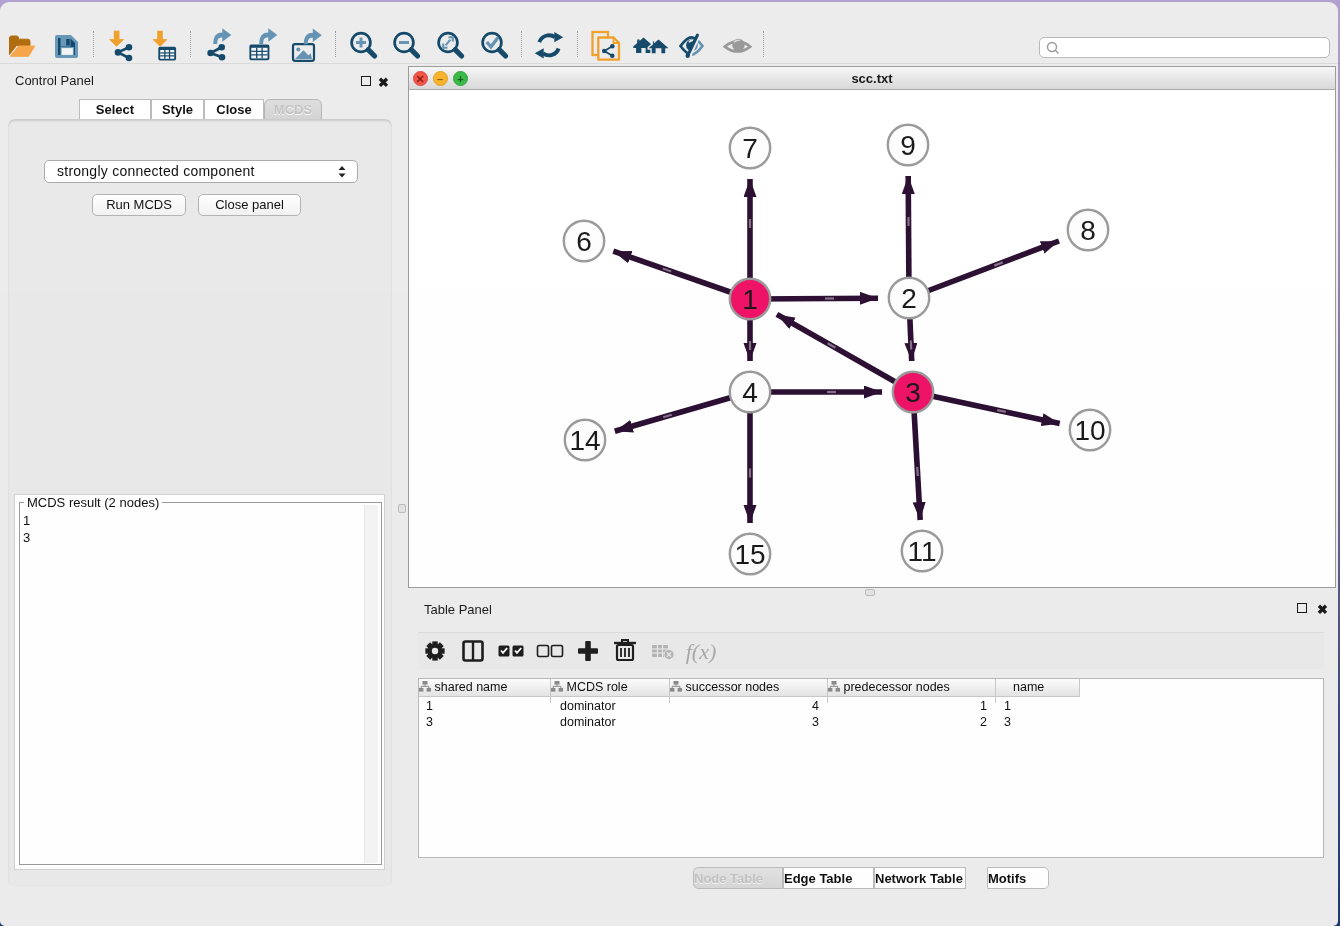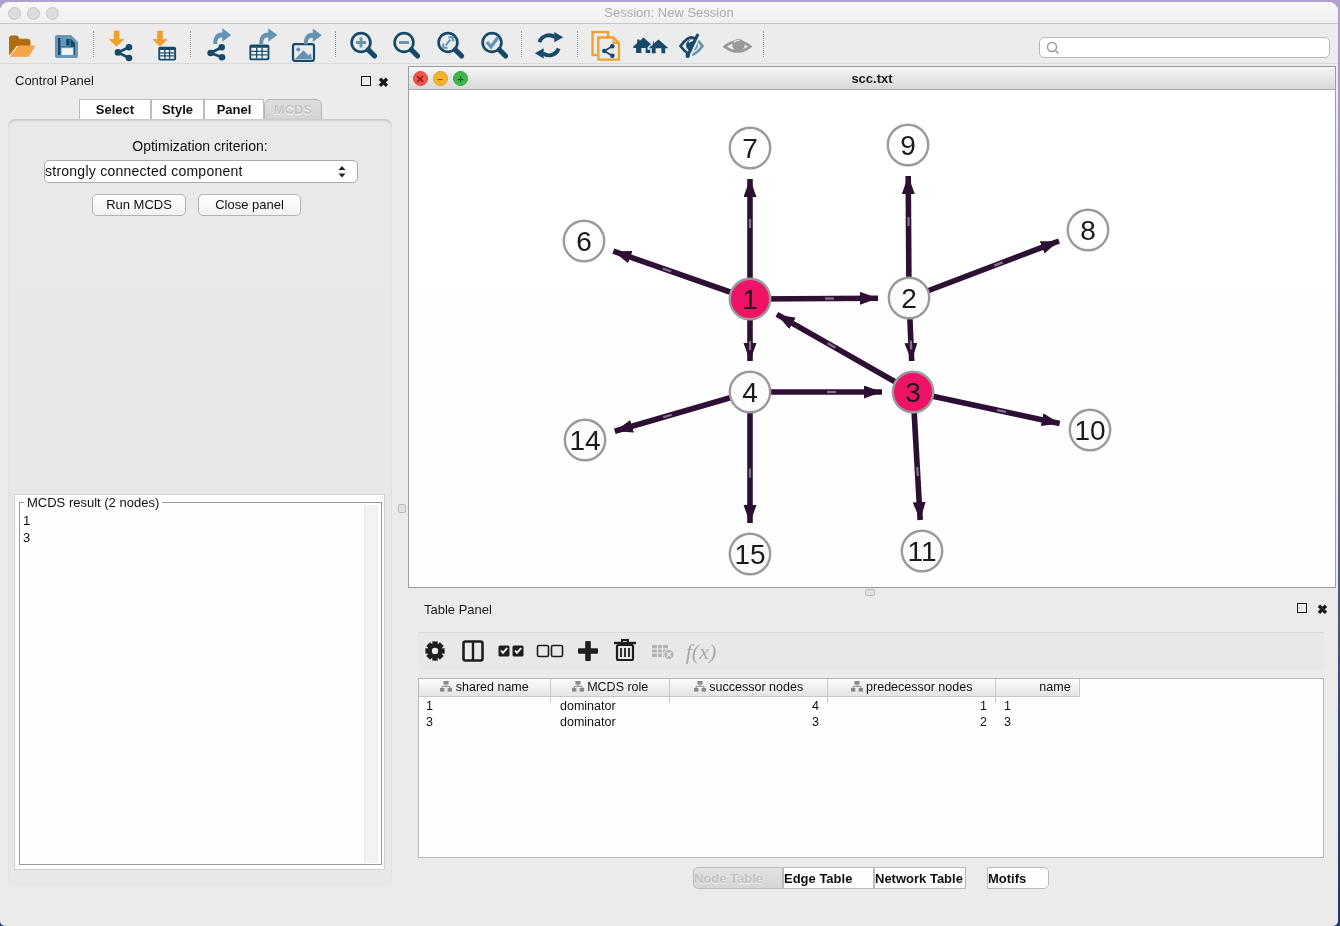--- a/index.html
+++ b/index.html
@@ -12,58 +12,52 @@
 .toolbar{position:absolute;left:0;top:23px;width:1338px;height:39px;background:#ececec;border-bottom:1px solid #dadada}
 .tsep{position:absolute;top:6px;height:26px;width:1px;border-left:1px dotted #9a9a9a}
 .search{position:absolute;left:1039px;top:12px;width:291px;height:21px;background:#fff;border:1px solid #b9b9b9;border-radius:5px}
 
 .ctrl-title{will-change:opacity;position:absolute;left:15px;top:71px;font-size:13px;color:#1c1c1c}
 .tabrow{position:absolute;top:97px;height:21px;font-size:13px;font-weight:bold}
 .tab{will-change:opacity;position:absolute;top:0;height:21px;background:rgba(255,255,255,0.99);border:1px solid #bcbcbc;color:#111;text-align:center;line-height:20px}
 .tab.sel{background:linear-gradient(rgba(222,222,222,0.99),rgba(210,210,210,0.99));border-radius:6px 6px 0 0;height:23px;color:#c3c3c3;text-shadow:0 1px 0 #fafafa;border-color:#b5b5b5}
 .cpanel{position:absolute;left:8px;top:117px;width:384px;height:768px;background:#e9e9e9;border-radius:7px;box-shadow:inset 0 2px 2px rgba(0,0,0,0.13)}
 .optlabel{will-change:opacity;position:absolute;left:0;top:136px;width:400px;text-align:center;font-size:14px;color:#111}
-.combo{will-change:opacity;position:absolute;left:44px;top:158px;width:314px;height:23px;background:rgba(255,255,255,0.99);border:1px solid #ababab;border-radius:5px;font-size:14px;letter-spacing:0.25px;color:#111;line-height:21px;}
+.combo{will-change:opacity;position:absolute;left:44px;top:158px;width:314px;height:23px;background:rgba(255,255,255,0.99);border:1px solid #ababab;border-radius:5px;font-size:14px;letter-spacing:0.25px;color:#111;line-height:21px;padding-left:12px}
 .btn{will-change:opacity;position:absolute;top:192px;height:22px;background:linear-gradient(rgba(255,255,255,0.99),rgba(241,241,241,0.99));border:1px solid #b3b3b3;border-radius:5px;font-size:13px;color:#111;text-align:center;line-height:20px}
 .fieldset{position:absolute;left:14px;top:492px;width:371px;height:376px;border:1px solid #d2d2d2;background:#fff}
 .inborder{position:absolute;left:19px;top:500px;width:363px;height:363px;border:1px solid #9b9b9b}
 .legend{will-change:opacity;position:absolute;left:24px;top:493px;background:rgba(255,255,255,0.99);padding:0 3px;font-size:13px;color:#111}
 .mcdstxt{will-change:opacity;position:absolute;left:23px;top:510px;font-size:13px;color:#111;line-height:17px}
 .sbtrack{position:absolute;left:364px;top:503px;width:14px;height:358px;background:#f4f4f4;border-left:1px solid #e9e9e9}
 
 .wc-f{position:absolute;width:10px;height:10px;border:1.5px solid #1a1a1a}
 .wc-x{will-change:opacity;position:absolute;font-size:13px;font-weight:bold;color:#1a1a1a;line-height:10px}
 
 .netwin{position:absolute;left:408px;top:64px;width:928px;height:522px;border:1px solid #9c9c9c;background:#fff}
 .nettitle{position:absolute;left:0;top:0;width:100%;height:23px;background:linear-gradient(#f6f6f6,#d8d8d8);border-bottom:1px solid #aaa}
 .nettitle .txt{will-change:opacity;position:absolute;width:100%;text-align:center;font-size:13px;font-weight:bold;color:#1a1a1a;line-height:23px;background:rgba(255,255,255,0.01)}
 .light{will-change:opacity;position:absolute;top:4px;width:15px;height:15px;border-radius:50%;text-align:center;font-size:11px;font-weight:bold;line-height:15px}
 
 .tp-title{will-change:opacity;position:absolute;left:424px;top:600px;font-size:13px;color:#1c1c1c}
 .tp-toolbar{position:absolute;left:418px;top:630px;width:906px;height:37px;background:#e9e9e9;border-top:1px solid #dcdcdc}
 .tbl{position:absolute;left:418px;top:676px;width:906px;height:180px;background:#fff;border:1px solid #b9b9b9}
 .thead{position:absolute;left:0;top:0;width:661px;height:18px;background:linear-gradient(#fdfdfd,#e4e4e4);border-bottom:1px solid #c9c9c9;border-right:1px solid #c9c9c9}
-.th{will-change:opacity;position:absolute;top:0;height:24px;border-right:1px solid #c9c9c9;font-size:12.5px;color:#111;text-align:center;line-height:17px}
+.th{will-change:opacity;position:absolute;top:0;height:24px;border-right:1px solid #c9c9c9;font-size:12.5px;color:#111;text-align:left;line-height:17px}
 .trow{will-change:opacity;position:absolute;font-size:12.5px;color:#111;height:16px;line-height:16px}
 .btabs{position:absolute;top:865px;height:22px;font-size:13px;font-weight:bold}
 .btab{will-change:opacity;position:absolute;top:0;height:22px;background:rgba(255,255,255,0.99);border:1px solid #bcbcbc;color:#111;text-align:left;line-height:21px}
 .btab.sel{background:linear-gradient(rgba(226,226,226,0.99),rgba(214,214,214,0.99));color:#c2c2c2;text-shadow:0 1px 0 #f5f5f5}
 
 .statusbar{position:absolute;left:0;top:892px;width:1338px;height:32px;background:#ececec;border-top:1px solid #c9c9c9}
 .sbtn{will-change:opacity;position:absolute;top:6px;height:21px;background:linear-gradient(rgba(250,250,250,0.99),rgba(241,241,241,0.99));border:1px solid #9e9e9e;border-radius:2px}
 </style></head>
 <body>
 <div class="win">
 
-  <div class="titlebar">
-    <div class="tl" style="left:8px"></div>
-    <div class="tl" style="left:27px"></div>
-    <div class="tl" style="left:46px"></div>
-    <div class="title-txt">Session: New Session</div>
-  </div>
 
   <div class="toolbar" id="toolbar">
     <div class="tsep" style="left:93px"></div>
     <div class="tsep" style="left:190px"></div>
     <div class="tsep" style="left:335px"></div>
     <div class="tsep" style="left:521px"></div>
     <div class="tsep" style="left:577px"></div>
     <div class="tsep" style="left:763px"></div>
     <div class="search">
       <svg width="16" height="16" style="position:absolute;left:5px;top:2px" viewBox="0 0 16 16">
@@ -192,25 +186,24 @@
 </g>
       </svg>
   </div>
 
   <div class="ctrl-title">Control Panel</div>
   <div class="wc-f" style="left:361px;top:74px"></div>
   <div class="wc-x" style="left:378px;top:76px">✖</div>
   <div class="tabrow">
     <div class="tab" style="left:79px;width:72px">Select</div>
     <div class="tab" style="left:151px;width:53px">Style</div>
-    <div class="tab" style="left:204px;width:60px">Panel</div>
+    <div class="tab" style="left:204px;width:60px">Close</div>
     <div class="tab sel" style="left:264px;width:58px">MCDS</div>
   </div>
   <div class="cpanel"></div>
-  <div class="optlabel">Optimization criterion:</div>
   <div class="combo">strongly connected component
     <svg width="12" height="16" style="position:absolute;right:9px;top:3px" viewBox="0 0 12 16">
         <path d="M2.5,6 L6,2 L9.5,6 Z" fill="#222"></path>
         <path d="M2.5,9.5 L6,13.5 L9.5,9.5 Z" fill="#222"></path>
       </svg>
   </div>
   <div class="btn" style="left:92px;width:94px">Run MCDS</div>
   <div class="btn" style="left:198px;width:103px">Close panel</div>
   <div class="fieldset"></div>
   <div class="inborder"></div>

